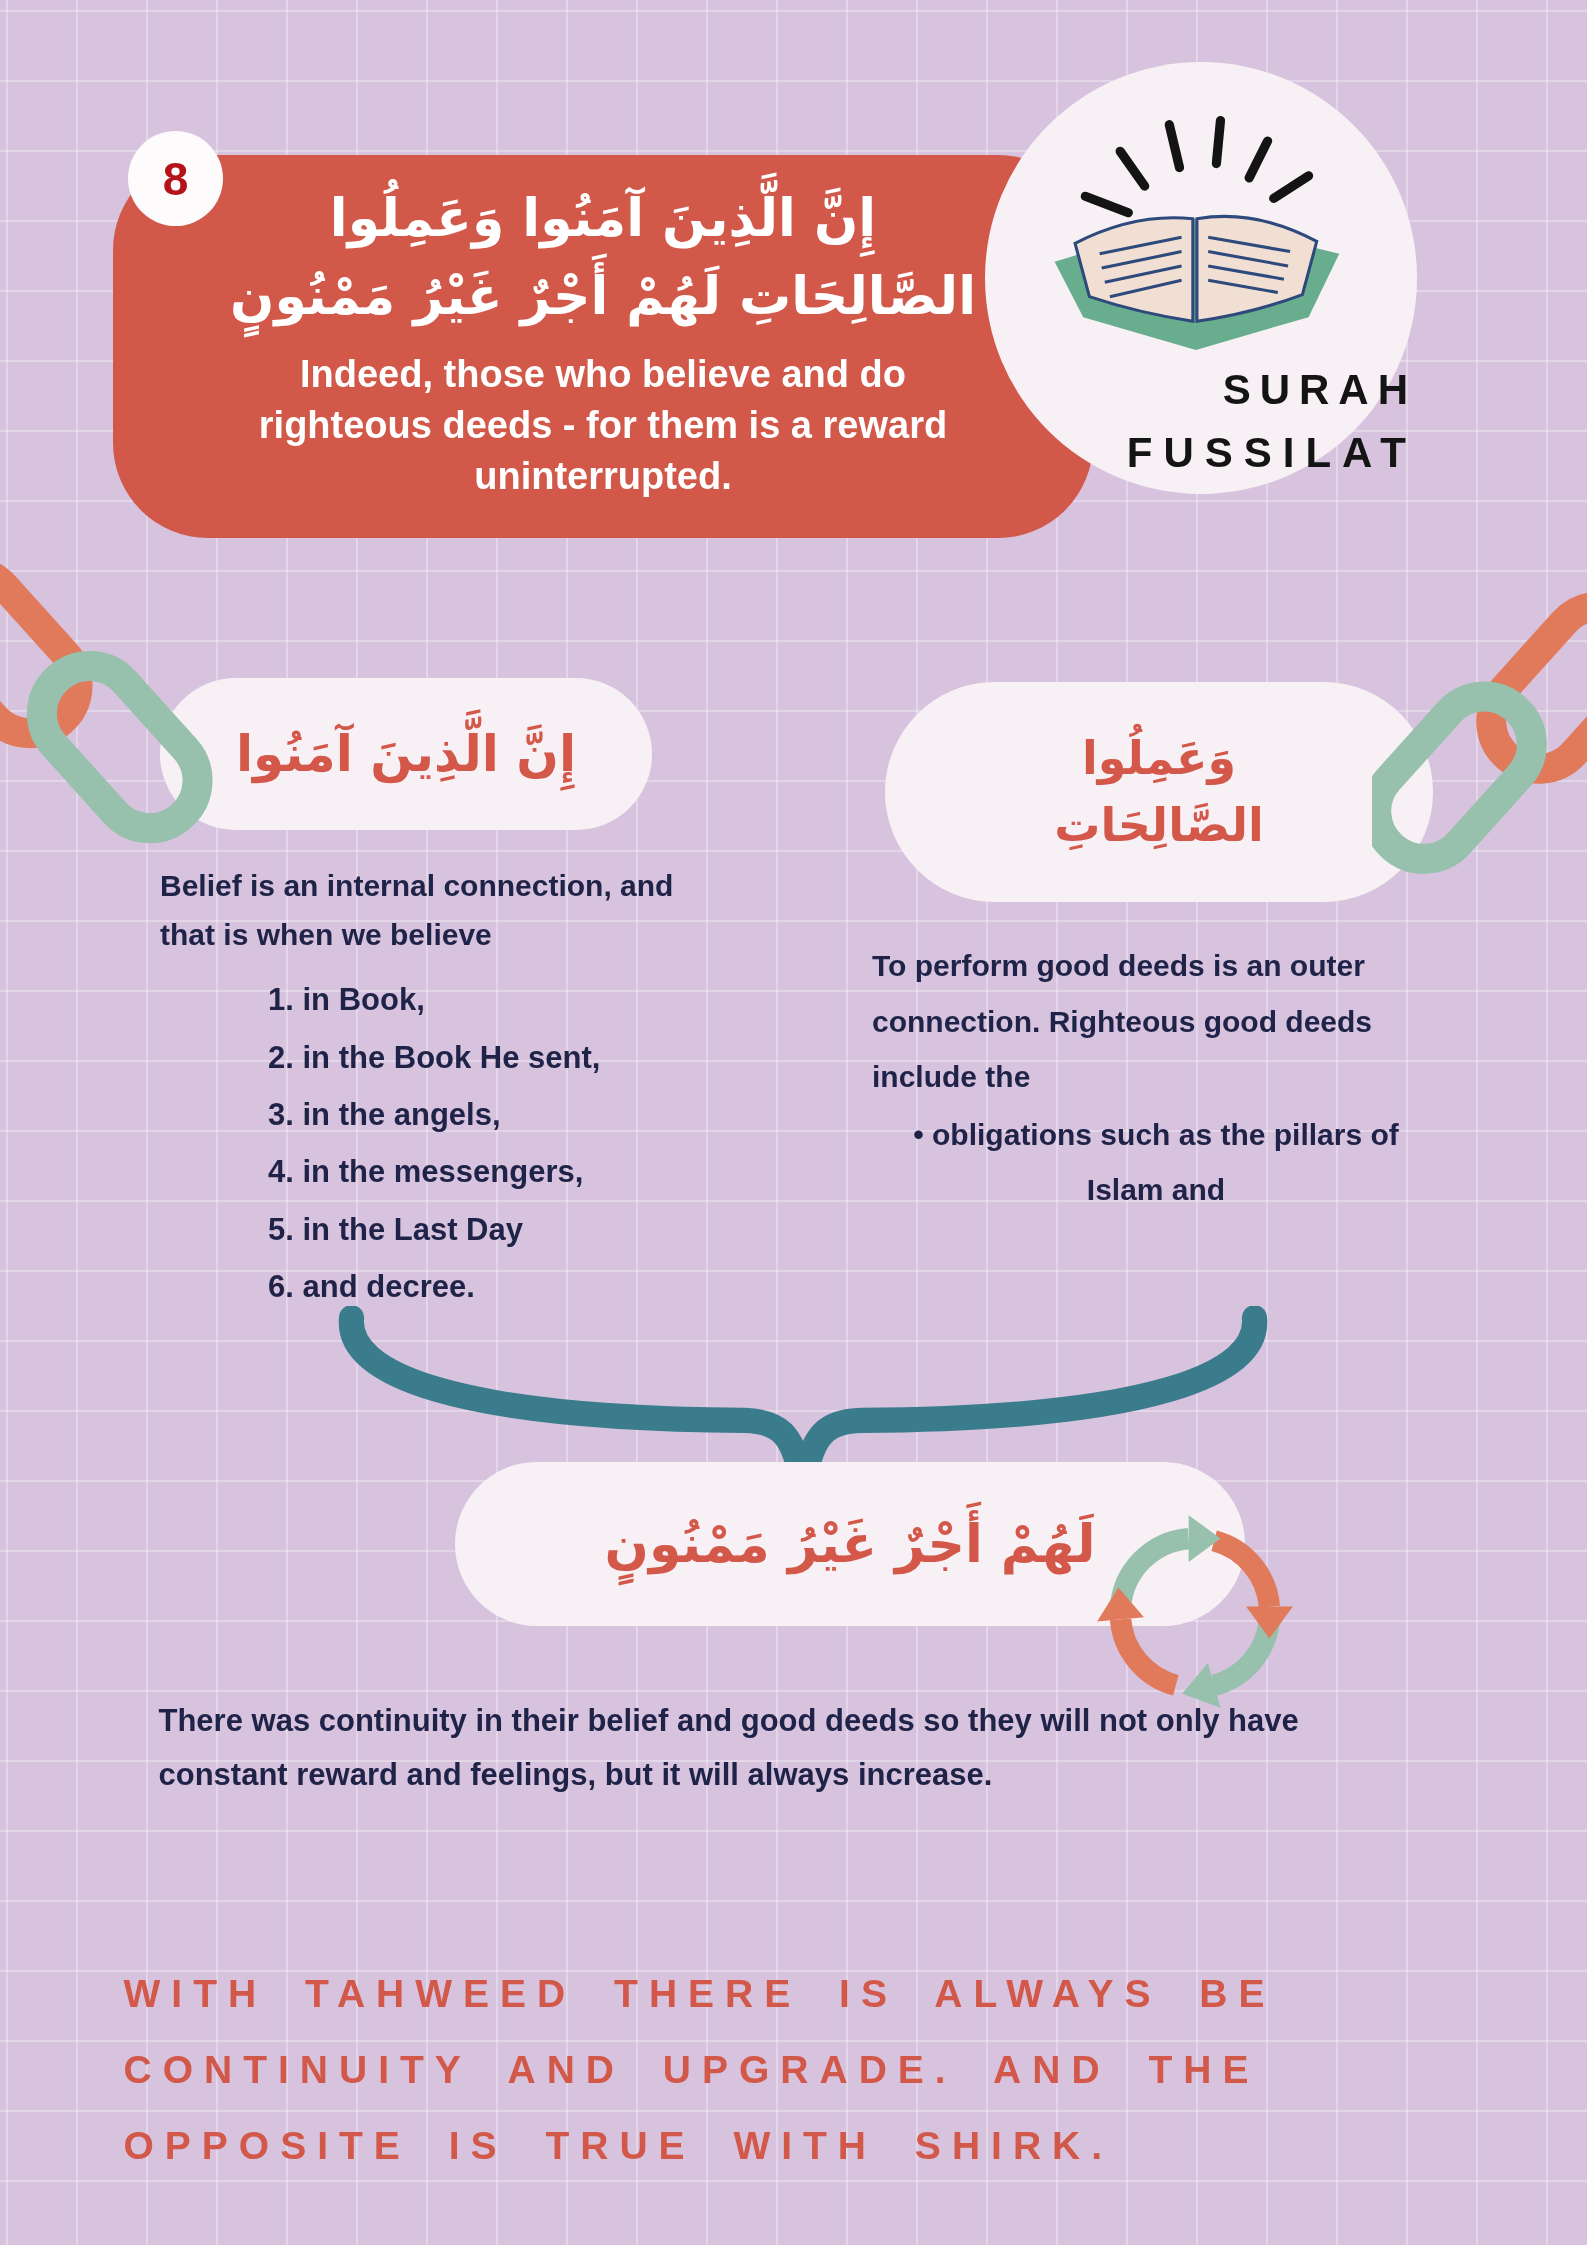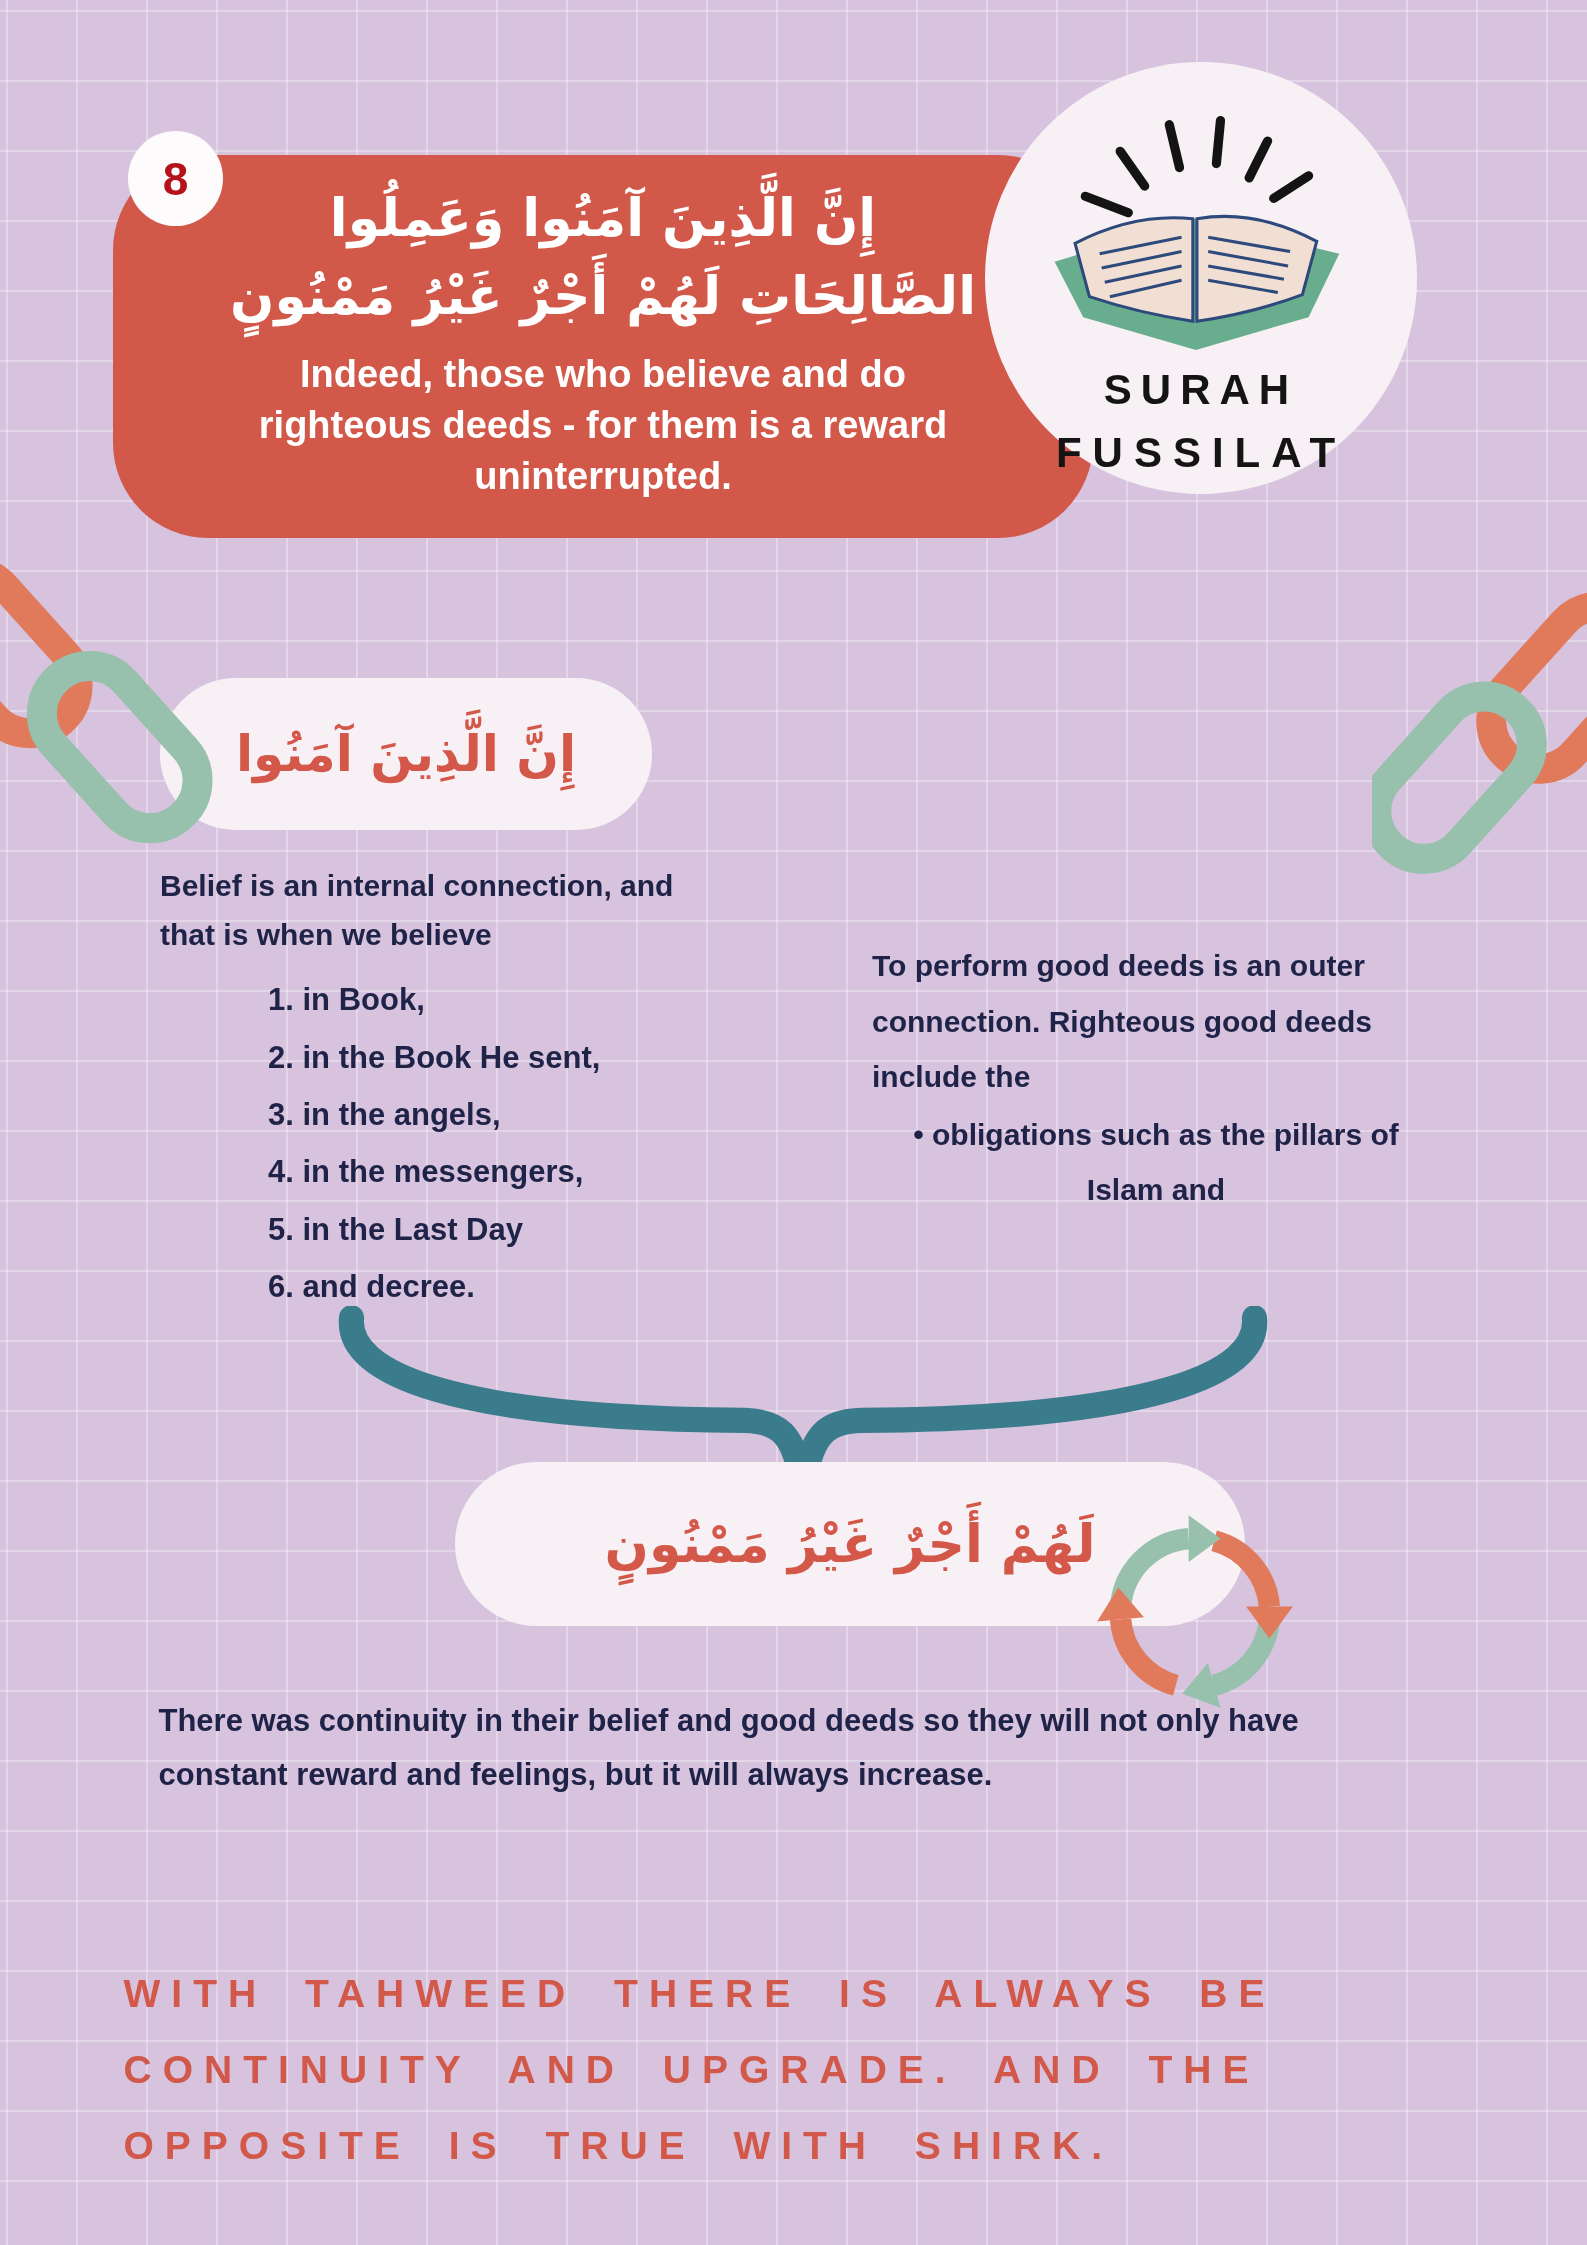--- a/index.html
+++ b/index.html
@@ -36,21 +36,21 @@
     color:#b5121b; font-size:46px; font-weight:bold;
   }
 
   
   .surah-circle {
     position:absolute; left:985px; top:62px; width:432px; height:432px;
     border-radius:50%; background:#f7f1f5; z-index:5;
   }
   .book-svg { position:absolute; left:40px; top:36px; }
   .surah-text {
-    position:absolute; left:0; right:0; top:296px; text-align:center;
+    position:absolute; left:0; right:0; top:296px; text-align:right;
     color:#141414; font-weight:bold; font-size:42px; letter-spacing:9px;
     line-height:1.5;
   }
   .surah-line2 { letter-spacing:11px; }
 
   
   .chain { position:absolute; z-index:6; }
   .chain-left  { left:-78px;  top:545px; }
   .chain-right { left:1372px; top:580px; }
 
@@ -163,20 +163,24 @@
     <ol class="belief-list">
       <li>in Book,</li>
       <li>in the Book He sent,</li>
       <li>in the angels,</li>
       <li>in the messengers,</li>
       <li>in the Last Day</li>
       <li>and decree.</li>
     </ol>
   </div>
 
+  <div class="pill pill-right">
+    <div class="arabic-red">وَعَمِلُوا</div>
+    <div class="arabic-red">الصَّالِحَاتِ</div>
+  </div>
   <div class="col-text deeds-col">
     <div>To perform good deeds is an outer connection. Righteous good deeds include the</div>
     <ul class="deeds-list">
       <li>obligations such as the pillars of Islam and</li>
     </ul>
   </div>
 
   <svg class="brace" width="930" height="194" viewBox="0 0 960 200">
     <g fill="none" stroke="#3a7b8c" stroke-width="26" stroke-linecap="round" stroke-linejoin="round">
       <path d="M14 12 C8 70 120 116 420 118 C455 119 470 132 478 178"></path>

